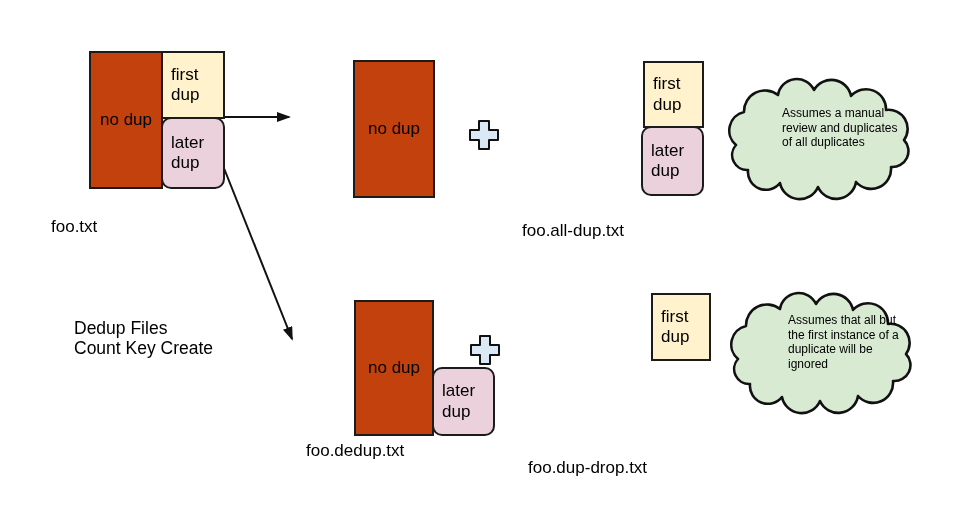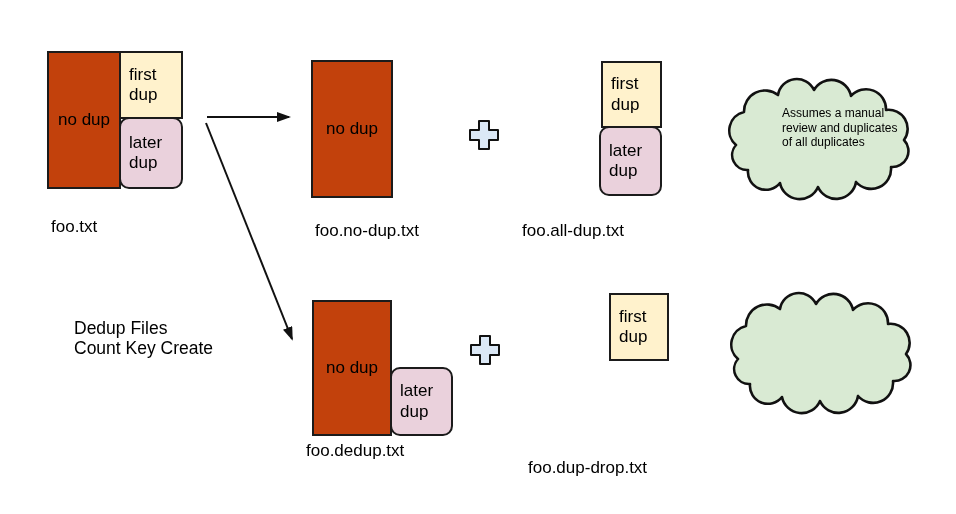--- a/index.html
+++ b/index.html
@@ -14,20 +14,21 @@
   .box {
     position: absolute;
     box-sizing: border-box;
     border: 2px solid #1b1b1b;
     display: flex;
     align-items: center;
     justify-content: center;
     font-size: 17px;
     color: #000000;
     line-height: 1.18;
+    margin-left: 42px;
   }
   .box.small {
     justify-content: flex-start;
     padding-left: 8px;
   }
   .box.small span { text-align: left; }
   .blue   { background: #c2410c; }
   .yellow { background: #fff2cc; }
   .pink   { background: #ead1dc; border-radius: 10px; }
   .file-label {
@@ -83,21 +84,20 @@
   <div class="file-label" style="left:43px; top:217px;margin-left:8px;">foo.txt</div>
 
   <div class="process-label">
     <span class="line">Dedup Files</span>
     <span class="line">Count Key Create</span>
   </div>
 
   <div class="box blue" style="left:311px; top:60px; width:82px; height:138px;">
     <span>no dup</span>
   </div>
-  <div class="file-label" style="left:315px; top:221px;">foo.no-dup.txt</div>
 
   <svg class="layer" style="left:469px; top:120px;" width="30" height="30" viewBox="0 0 30 30">
     <path class="plus-path" d="M 10,1 H 20 V 10 H 29 V 20 H 20 V 29 H 10 V 20 H 1 V 10 H 10 Z"></path>
   </svg>
 
   <div class="box yellow small" style="left:601px; top:61px; width:61px; height:67px;">
     <span>first dup</span>
   </div>
   <div class="box pink small" style="left:599px; top:126px; width:63px; height:70px;">
     <span>later dup</span>
@@ -150,14 +150,20 @@
       a 20,20 0 0 1 37,6
       a 20,20 0 0 1 35,14
       a 19,19 0 0 1 18,30
       a 16,16 0 0 1 -13,27
       a 20,20 0 0 1 -35,15
       a 20,20 0 0 1 -38,5
       a 20,20 0 0 1 -38,-4
       a 18,18 0 0 1 -32,-13
       a 15,15 0 0 1 -12,-25 Z"></path>
   </svg>
+  <div class="cloud-text" style="left:752px; top:313px;">
+    <span class="line">Assumes that all but</span>
+    <span class="line">the first instance of a</span>
+    <span class="line">duplicate will be</span>
+    <span class="line">ignored</span>
+  </div>
 
 </div>
 
 </body></html>

